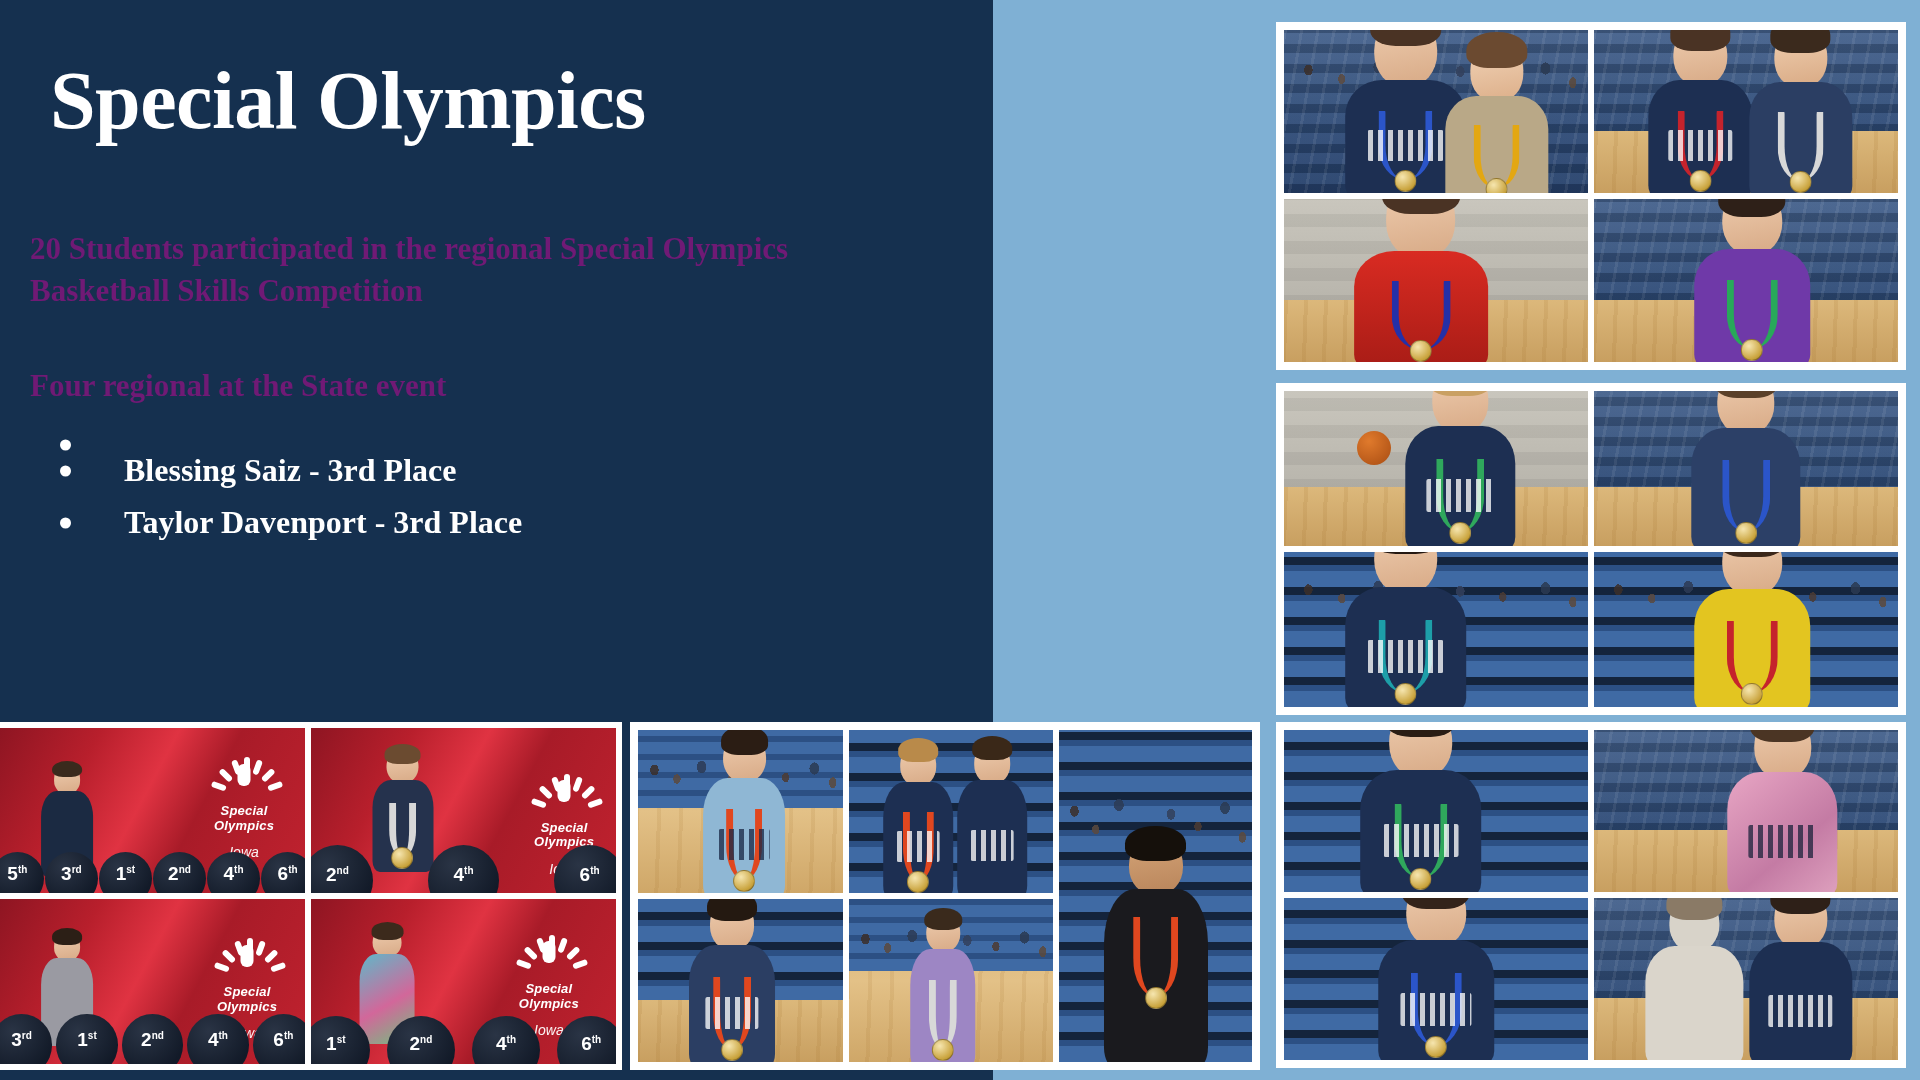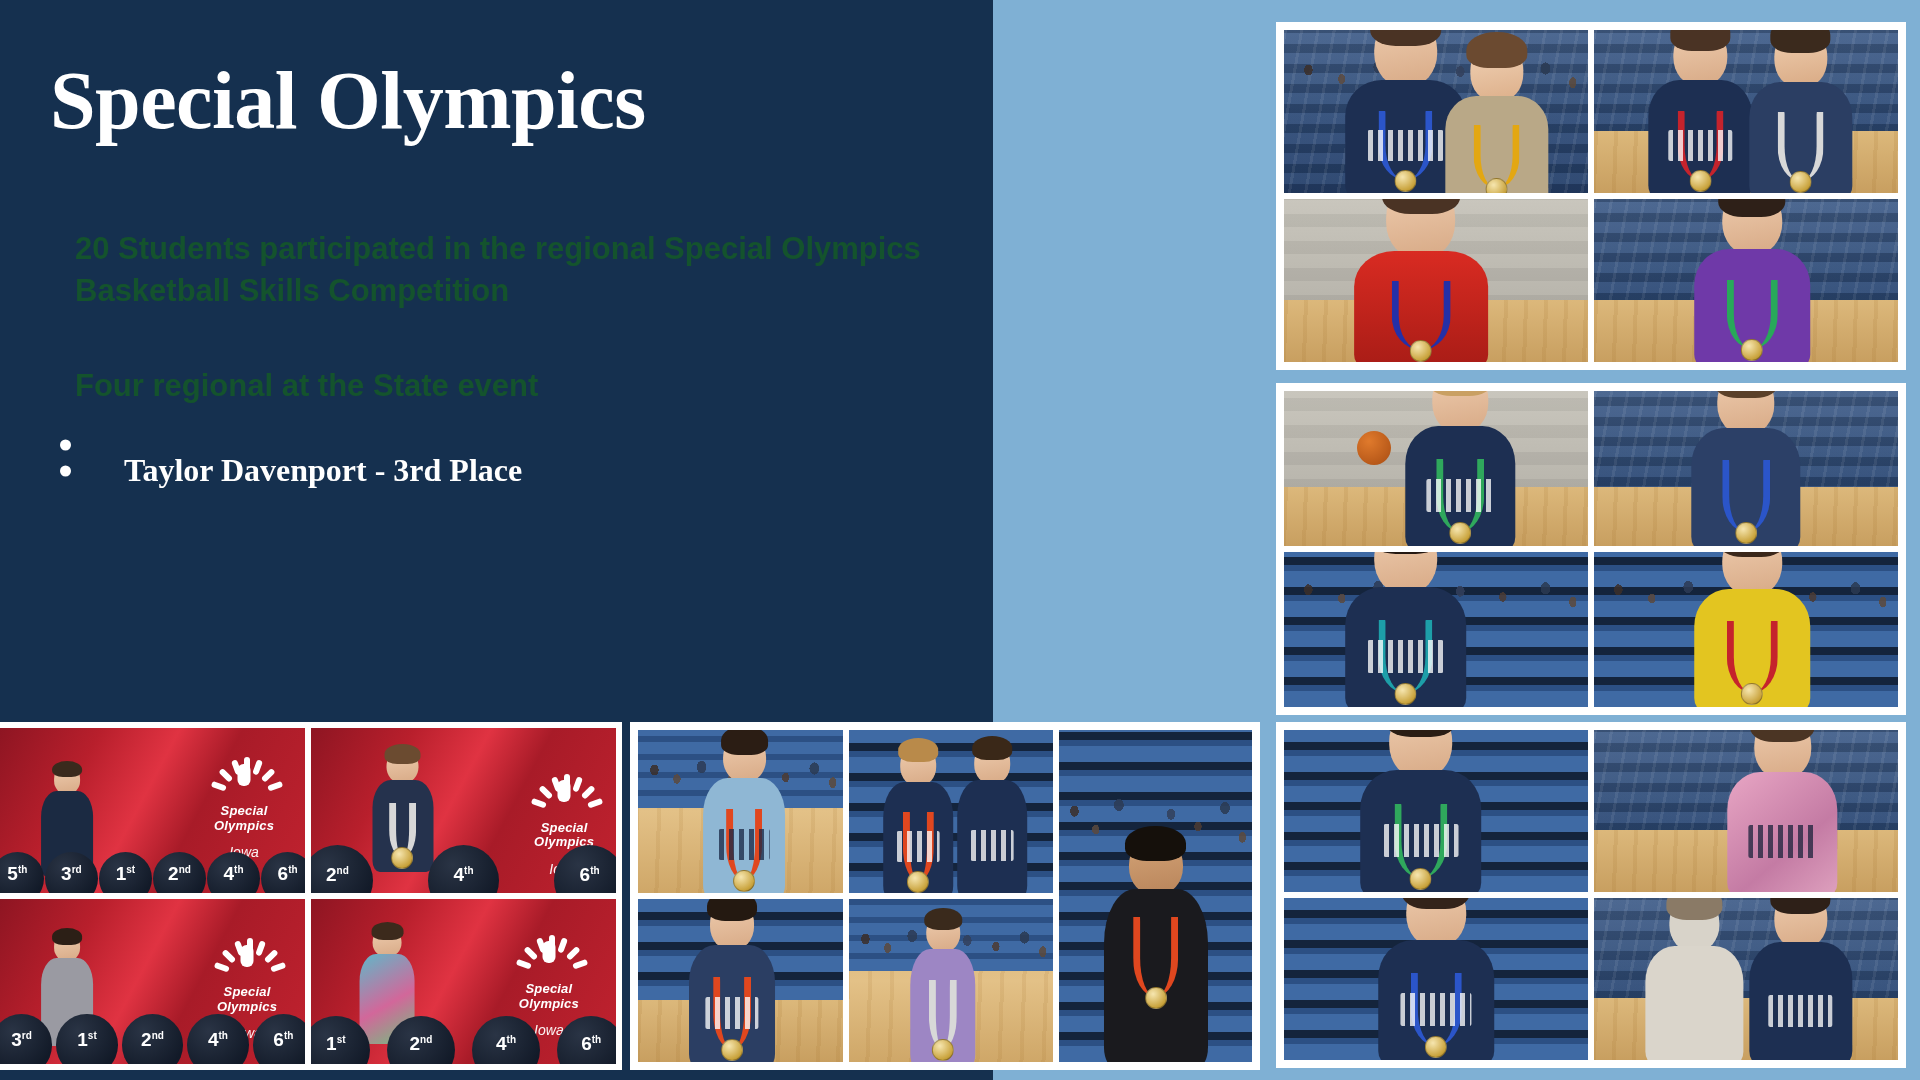--- a/index.html
+++ b/index.html
@@ -29,25 +29,24 @@
   .text-block { position:absolute; left:0; top:0; width:993px; padding:0 40px; }
   .title {
     position:absolute; left:50px; top:58px;
     font-size:82px; line-height:1.05;
     color:#FFFFFF; font-weight:700;
     letter-spacing:-0.5px;
     font-family:"Liberation Serif", serif;
   }
   .para {
     position:absolute; left:30px;
-    color:#14532d; font-weight:700;
+    color:#701a75; font-weight:700;
     font-size:31px; line-height:1.35;
     width:900px;
-    font-family:Liberation Sans, sans-serif;
-    margin-left:45px;
+    font-family:Liberation Serif, serif;
   }
   .para-1 { top:228px; width:890px; }
   .para-2 { top:365px; }
 
   ul.awards {
     position:absolute; left:46px; top:445px;
     list-style:none;
     color:#FFFFFF; font-weight:700;
     font-size:32px;
     font-family:"Liberation Serif", serif;
@@ -286,20 +285,24 @@
     <h1 class="title">Special Olympics</h1>
     <p class="para para-1">20 Students participated in the regional Special Olympics Basketball Skills Competition</p>
     <p class="para para-2">Four regional at the State event</p>
 
     <ul class="awards">
       <li>
         <span class="dot"></span>
       </li>
       <li>
         <span class="dot"></span>
+        <span>Blessing Saiz - 3rd Place</span>
+      </li>
+      <li>
+        <span class="dot"></span>
         <span>Taylor Davenport - 3rd Place</span>
       </li>
     </ul>
   </div>
 
   <div class="collage" id="collage-a">
     <div class="ph">
       <div class="gym-seats"></div>
       <div class="crowd-dots"></div>
       <div class="person" style="width:40%;left:40%;">

